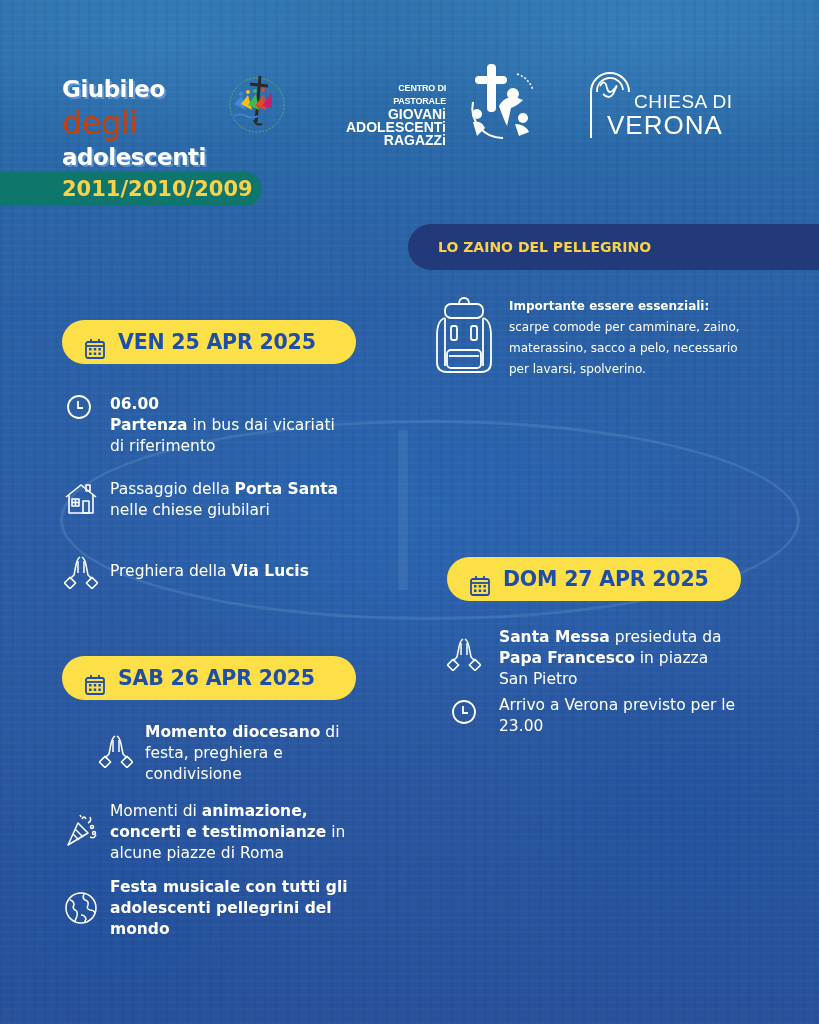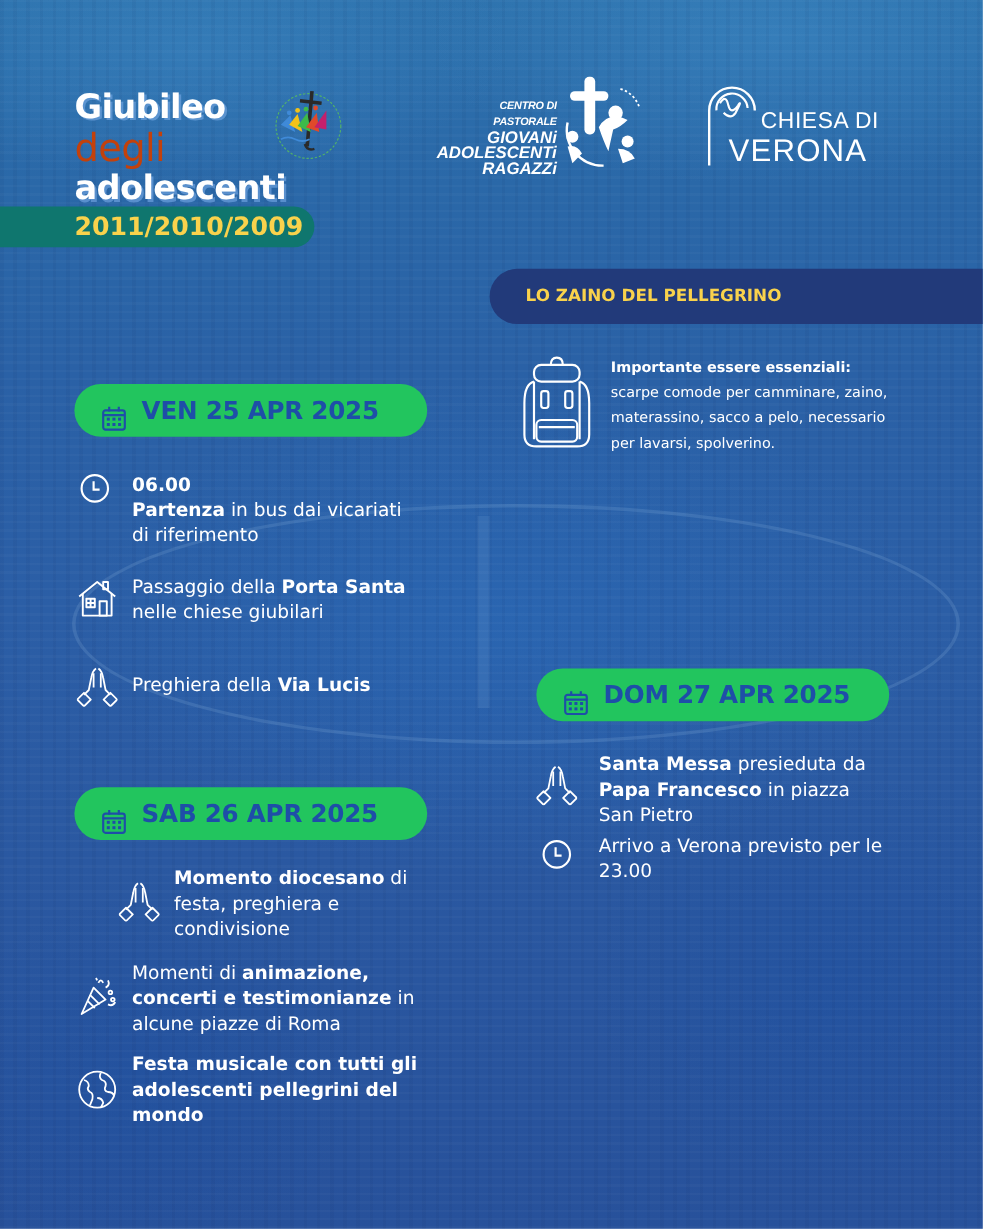--- a/index.html
+++ b/index.html
@@ -29,34 +29,34 @@
     pointer-events: none;
   }
   .obelisk { position:absolute; left: 398px; top: 430px; width: 10px; height: 160px; background: rgba(150,190,230,0.12); pointer-events:none; }
 
   
   .title {
     position: absolute; left: 62px; top: 72px;
     font-family: "DejaVu Sans", sans-serif; font-weight: bold;
     line-height: 34px; letter-spacing: -0.5px;
   }
-  .title .t1, .title .t3 { color: #ffffff; font-size: 28px; display:block;
+  .title .t1, .title .t3 { color: #ffffff; font-size: 23px; display:block;
     text-shadow: 2px 2px 0 rgba(120,170,230,0.6); }
   .title .t2 { color: #c2410c; font-size: 32px; font-weight: normal; display:block; }
   .jubilee-logo { position: absolute; left: 226px; top: 70px; width: 62px; height: 70px; }
   .years-pill {
     position: absolute; left: 0; top: 172px; width: 262px; height: 34px;
     background: #0f766e; border-radius: 0 18px 18px 0;
     color: #f9d24c; font-weight: bold; font-size: 21px;
     padding-left: 62px; line-height: 34px;
   }
 
   .cpg-text {
-    position: absolute; left: 362px; top: 82px; text-align: right; width: 102px;
-    font-family: "Liberation Sans", sans-serif; font-weight: bold; line-height: 13px; font-style: italic;
+    position: absolute; left: 344px; top: 82px; text-align: right; width: 102px;
+    font-family: "Liberation Sans", sans-serif; font-weight: bold; line-height: 13px;
   }
   .cpg-text .l1 { font-size: 9px; display:block; letter-spacing: -0.2px; }
   .cpg-text .l2, .cpg-text .l3, .cpg-text .l4 { font-size: 14px; display:block; }
   .cpg-logo { position: absolute; left: 467px; top: 62px; width: 72px; height: 82px; }
 
   .verona-logo { position: absolute; left: 585px; top: 64px; width: 50px; height: 76px; }
   .verona-text { position: absolute; left: 607px; top: 92px; font-family: "Liberation Sans", sans-serif; }
   .verona-text .c1 { display:block; font-size: 19px; letter-spacing: 0.5px; padding-left: 27px; line-height: 20px; }
   .verona-text .c2 { display:block; font-size: 26px; letter-spacing: 1px; line-height: 26px; }
 
@@ -69,21 +69,21 @@
   }
   .backpack-icon { position: absolute; left: 433px; top: 296px; width: 62px; height: 80px; }
   .zaino-text {
     position: absolute; left: 509px; top: 296px; width: 240px;
     font-size: 12px; line-height: 21px;
   }
   b { font-weight: bold; }
 
   
   .day-pill {
-    position: absolute; height: 44px; background: #22c55e; border-radius: 22px;
+    position: absolute; height: 44px; background: #fde047; border-radius: 22px;
     color: #1e4ea8; font-weight: bold; font-size: 20.5px; line-height: 44px;
     padding-left: 56px; letter-spacing: -0.2px;
   }
   .day-pill .cal { position: absolute; left: 22px; top: 11px; width: 22px; height: 22px; }
   .d1 { left: 62px; top: 320px; width: 294px; }
   .d2 { left: 62px; top: 656px; width: 294px; }
   .d3 { left: 447px; top: 557px; width: 294px; }
 
   .item { position: absolute; font-size: 15.5px; line-height: 21px; }
   .item .ic { position: absolute; left: -46px; width: 34px; height: 34px; }

